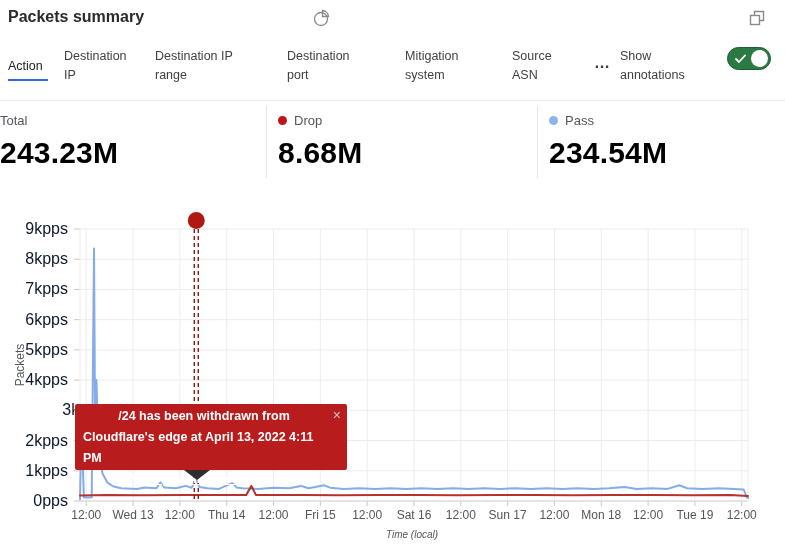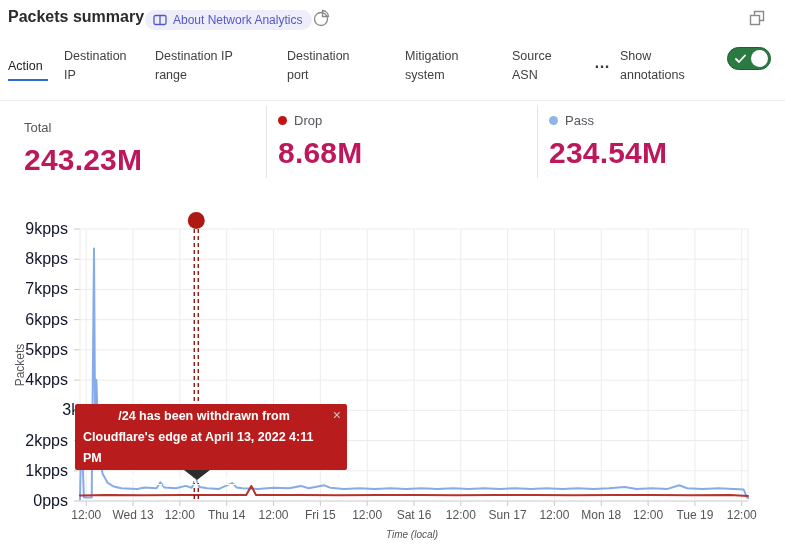--- a/index.html
+++ b/index.html
@@ -24,21 +24,21 @@
             background:#2b7a44; border:1px solid #1e5c31; cursor:pointer; }
   .toggle .knob { position:absolute; right:2px; top:2px; width:17px; height:17px; border-radius:50%; background:#fff; }
   .toggle svg { position:absolute; left:7px; top:6px; }
 
   .header-rule { position:absolute; left:0; top:100px; width:785px; height:1px; background:#ececec; }
 
   
   .stat { position:absolute; top:112px; }
   .stat .stat-head { display:flex; align-items:center; gap:7px; font-size:13px; color:#55555c; height:16px; }
   .stat .dot { width:9px; height:9px; border-radius:50%; display:inline-block; }
-  .stat .stat-value { font-size:30px; font-weight:600; color:#be185d; margin-top:8px; letter-spacing:0.2px; }
+  .stat .stat-value { font-size:30px; font-weight:600; color:#000000; margin-top:8px; letter-spacing:0.2px; }
   .stat-divider { position:absolute; top:106px; width:1px; height:72px; background:#e4e4e4; }
 
   
   #chart { position:absolute; left:0; top:210px; width:785px; height:345px; }
   #plot-svg { position:absolute; left:74px; top:19px; overflow:visible; z-index:1; }
   .y-axis-title { position:absolute; left:-12px; top:148px; width:64px; text-align:center; font-size:12px; color:#55555a;
                   transform:rotate(-90deg); }
   .y-tick-label { position:absolute; left:0; width:68px; text-align:right; font-size:16px; color:#0f172a; line-height:16px; }
   #x-labels { position:absolute; left:0; top:297px; width:742px; height:16px; }
   .x-tick-label { position:absolute; width:48px; text-align:center; font-size:12px; color:#55555a; line-height:16px; }
@@ -52,29 +52,20 @@
   .annotation-tooltip .close { position:absolute; right:6px; top:1px; color:#c9c9c9; font-size:14px; font-weight:400; cursor:pointer; }
   .tooltip-pointer { position:absolute; left:184px; top:260px; width:0; height:0; z-index:5;
                      border-left:13px solid transparent; border-right:13px solid transparent; border-top:10px solid #2d2d2d; }
 </style>
 </head>
 <body>
 
 <div id="app">
 
   <div class="page-title">Packets summary</div>
-  <div class="about-badge">
-    <span style="display:inline-flex;">
-      <svg width="14" height="12" viewBox="0 0 14 12">
-          <rect x="1" y="1.5" width="12" height="9" rx="1.5" fill="none" stroke="#5457c9" stroke-width="1.3"></rect>
-          <line x1="7" y1="1.5" x2="7" y2="10.5" stroke="#5457c9" stroke-width="1.3"></line>
-        </svg>
-    </span>
-    <span>About Network Analytics</span>
-  </div>
   <span class="pie-icon">
     <svg width="18" height="18" viewBox="0 0 18 18">
         <circle cx="9" cy="10" r="6.5" fill="none" stroke="#8a8a8a" stroke-width="1.3"></circle>
         <path d="M10.5 1.5 a6.5 6.5 0 0 1 6 6 l-6 0 z" fill="none" stroke="#8a8a8a" stroke-width="1.3"></path>
       </svg>
   </span>
   <span class="popout-icon">
     <svg width="16" height="16" viewBox="0 0 16 16">
         <rect x="1.5" y="5.5" width="9" height="9" fill="#fff" stroke="#8a8a8a" stroke-width="1.4"></rect>
         <path d="M5.5 5.5 v-4 h9 v9 h-4" fill="none" stroke="#8a8a8a" stroke-width="1.4"></path>
@@ -103,21 +94,21 @@
   <div class="show-annotations-label">Show annotations</div>
   <div class="toggle">
     <svg width="11" height="10" viewBox="0 0 11 10">
         <polyline points="1,5 4,8 10,1.5" fill="none" stroke="#fff" stroke-width="1.8" stroke-linecap="round" stroke-linejoin="round"></polyline>
       </svg>
     <span class="knob"></span>
   </div>
 
   <div class="header-rule"></div>
 
-  <div class="stat" style="left:24px;margin-top:7px;">
+  <div class="stat" style="left:0;">
     <div class="stat-head">
         <span>Total</span>
       </div>
     <div class="stat-value">243.23M</div>
   </div>
   <div class="stat-divider" style="left:266px;"></div>
   <div class="stat" style="left:278px;">
     <div class="stat-head">
       <span class="dot" style="background: rgb(194, 20, 20);"></span>
       <span>Drop</span>

